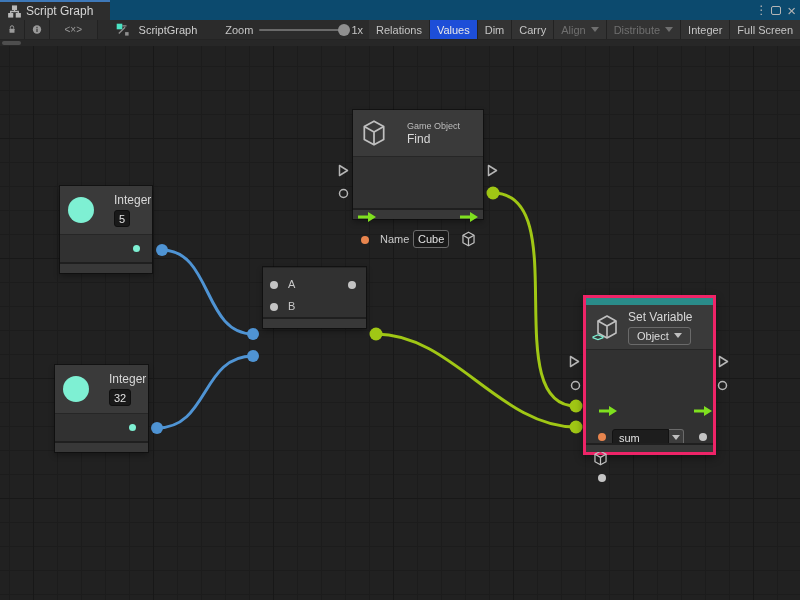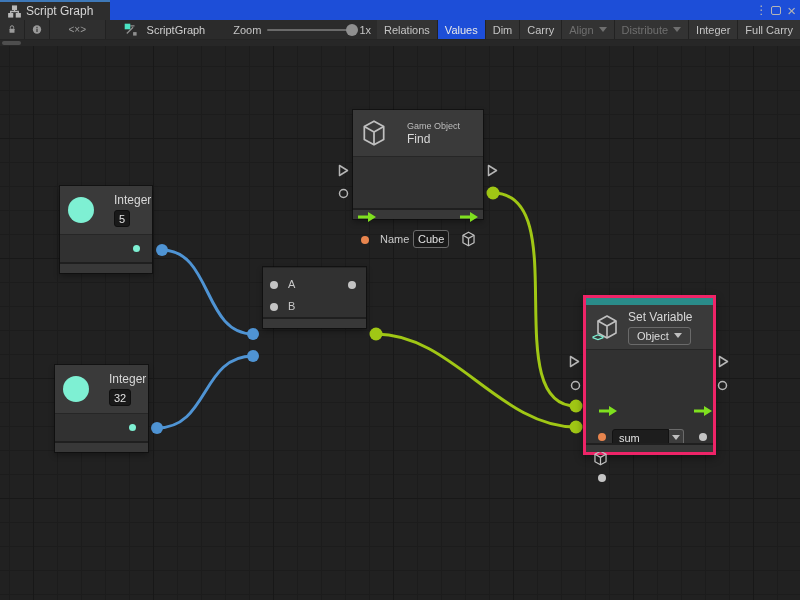--- a/index.html
+++ b/index.html
@@ -1,21 +1,21 @@
 <!DOCTYPE html>
 <html style="--selection: #ee2468; --wire-blue: #4f94d4; --wire-green: #a0c715; --flow-green: #7fe01f; --mint: #7ef0d3; --orange: #e8854e; --teal-strip: #2a8c8a; --tab-accent: #3e78b8;"><head>
 <meta charset="utf-8">
 <style>
   * { margin:0; padding:0; box-sizing:border-box; }
   html,body { width:800px; height:600px; overflow:hidden; background:#191919;
     font-family:"Liberation Sans", sans-serif; -webkit-font-smoothing:antialiased; }
   .app { position:relative; width:800px; height:600px; background:#191919; }
 
   
-  .tabbar { position:absolute; left:0; top:0; width:800px; height:20px; background:#1d4ed8; }
+  .tabbar { position:absolute; left:0; top:0; width:800px; height:20px; background:#0c4a6e; }
   .tab { position:absolute; left:0; top:0; width:110px; height:20px; background:#2d2d2d;
     border-top:2px solid var(--tab-accent,#3e78b8); display:flex; align-items:center; gap:5px; padding:0 8px;
     color:#d6d6d6; font-size:12px; }
   .win-controls { position:absolute; right:4px; top:0; height:20px; display:flex; align-items:center; gap:6px; color:#b5b5b5; }
   .win-controls .menu-dots { font-size:12px; width:10px; text-align:center; }
   .win-controls .maxbox { width:10px; height:9px; border:1.5px solid #b5b5b5; border-radius:2px; display:inline-block; }
   .win-controls .close-x { font-size:15px; line-height:15px; }
 
   
   .toolbar { position:absolute; left:0; top:20px; width:800px; height:20px; background:#2b2b2b;
@@ -170,21 +170,21 @@
         <span class="caret dim"></span>
       </div>
       <div class="tbtn disabled">
         <span>Distribute</span>
         <span class="caret dim"></span>
       </div>
       <div class="tbtn">
           <span>Integer</span>
         </div>
       <div class="tbtn" style="border-right:none">
-          <span>Full Carry</span>
+          <span>Full Screen</span>
         </div>
     </div>
   </div>
 
   <div class="hscroll">
     <div class="thumb"></div>
   </div>
 
   <div class="canvas">
 

